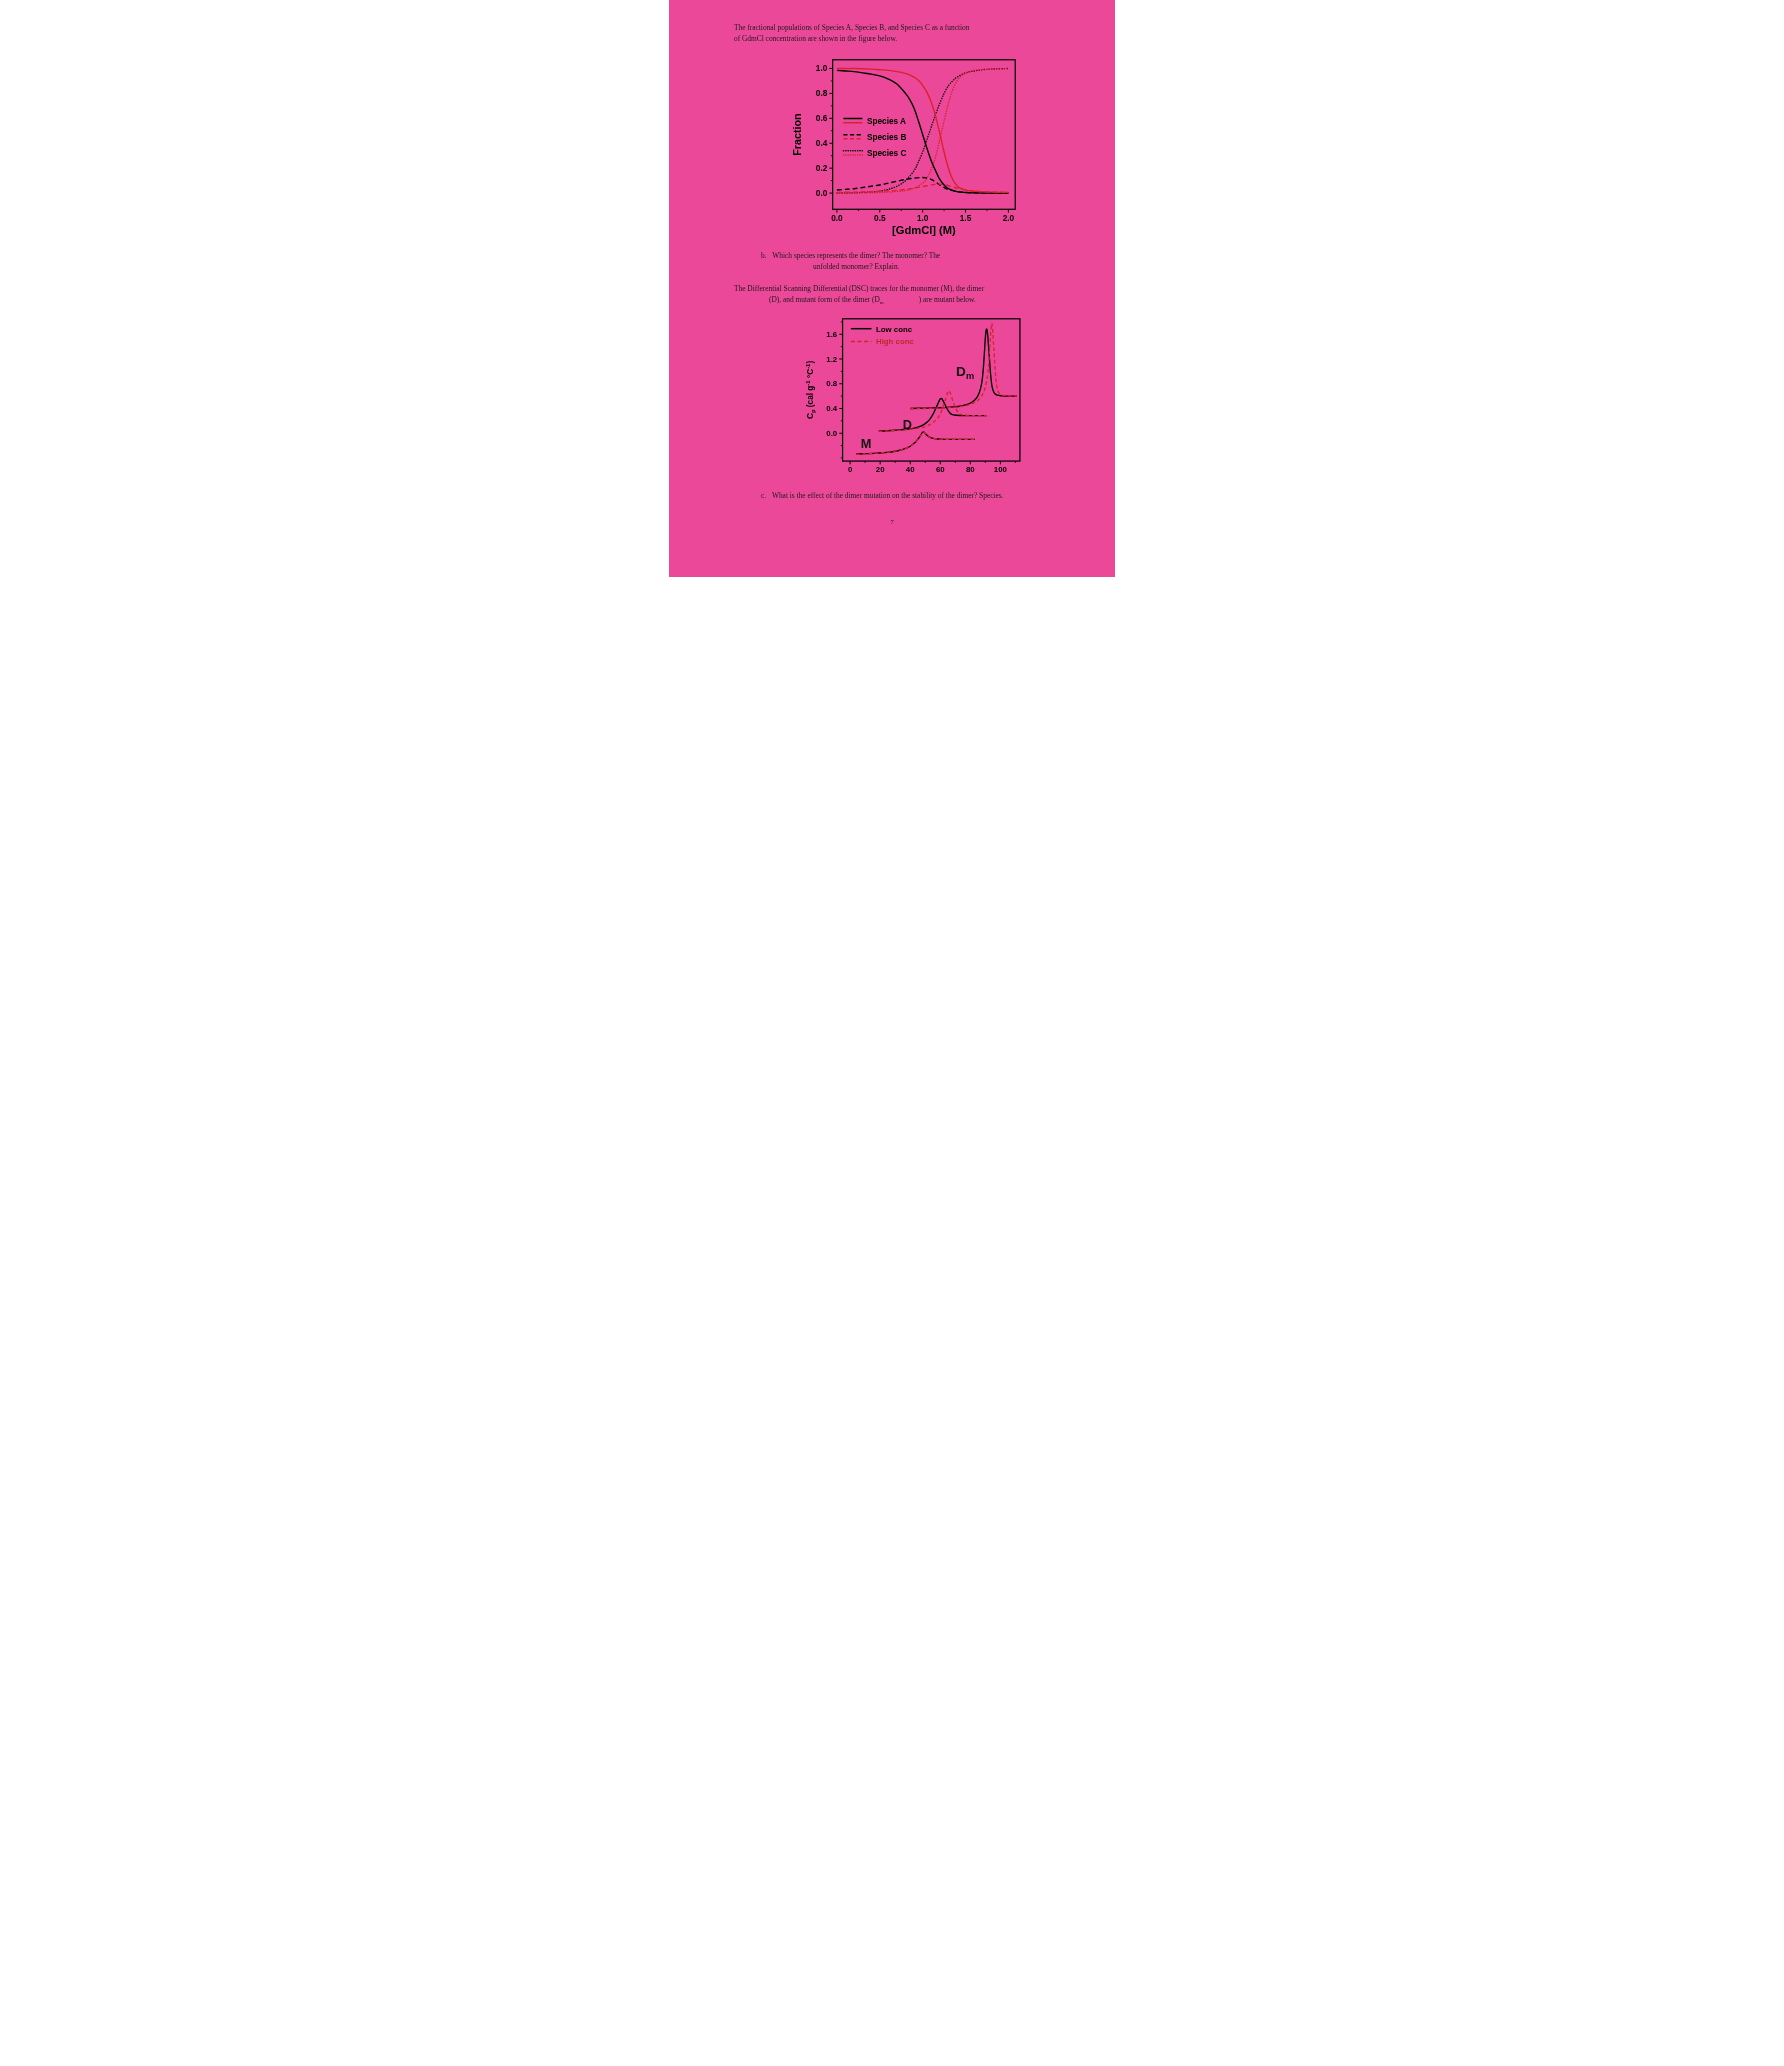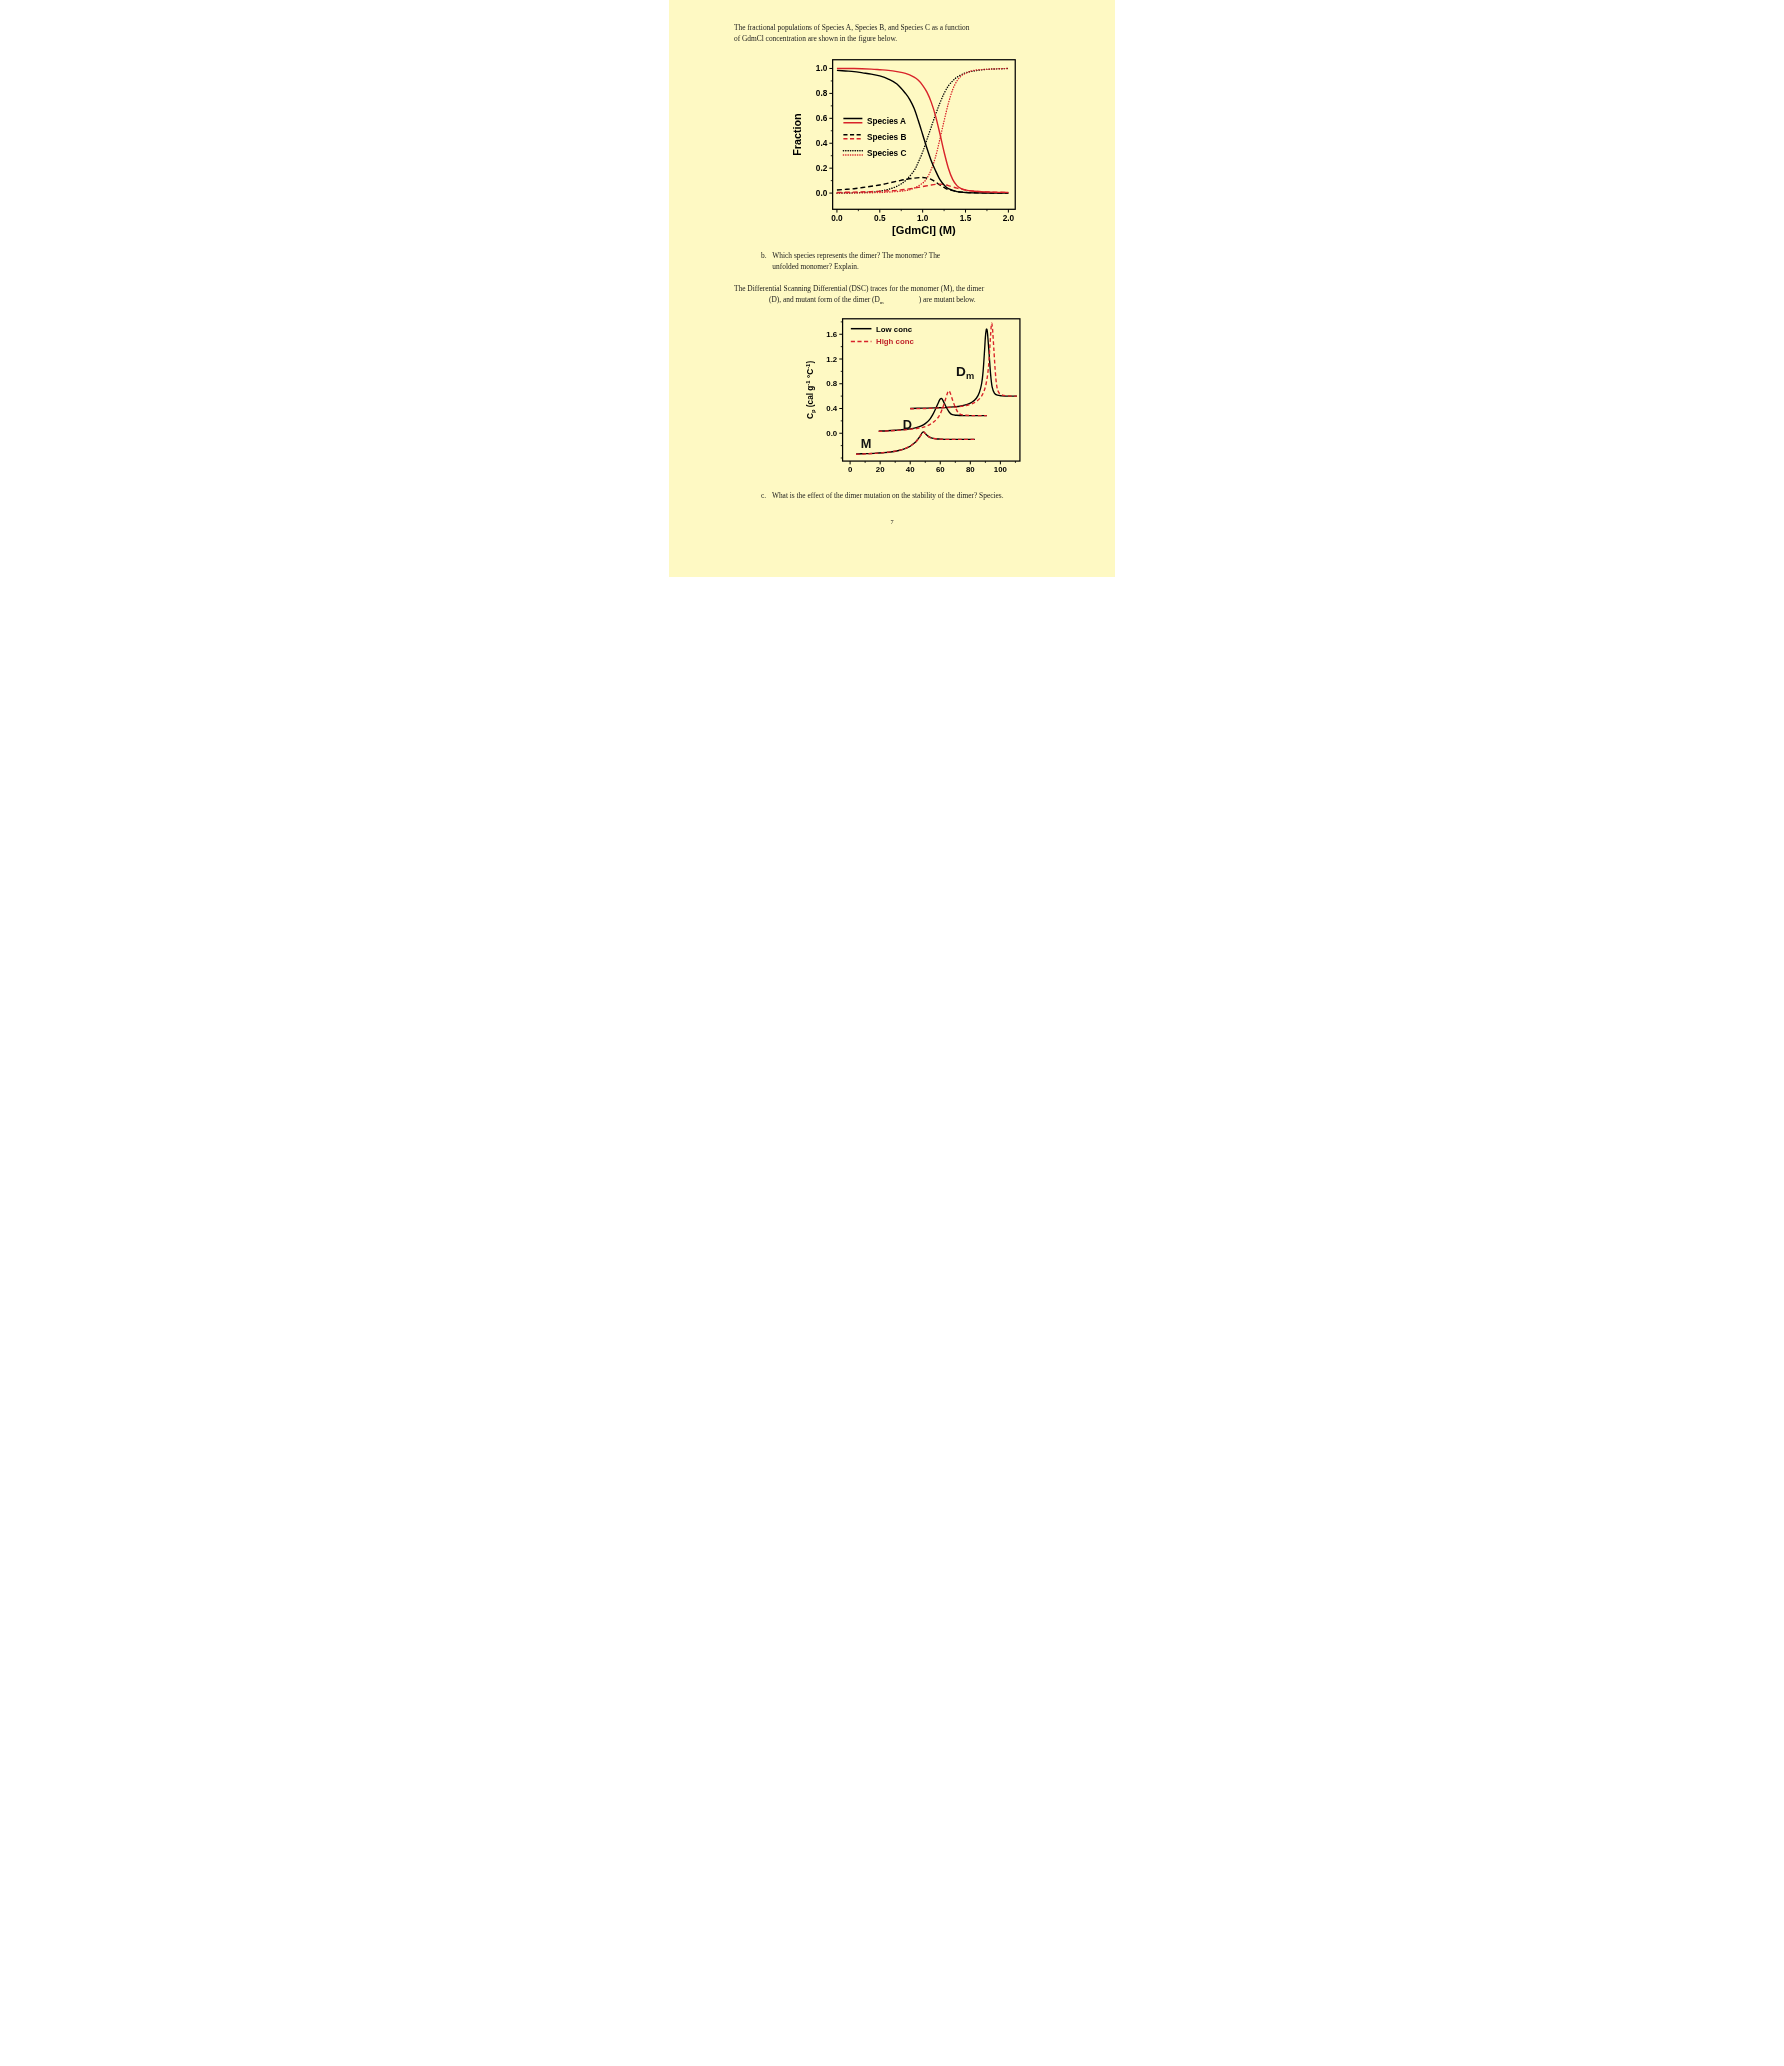--- a/index.html
+++ b/index.html
@@ -1,32 +1,32 @@
 <!DOCTYPE html>
 <html style="font-size:6.6px"><head>
 <meta charset="utf-8">
 <style>
   html,body{margin:0;padding:0;background:#ffffff;}
   .page{
-    width:446px;height:577px;margin:0 auto;background:#fef9c3;position:relative;
+    width:446px;height:577px;margin:0 auto;background:#ec4899;position:relative;
     font-family:"Liberation Serif", serif;color:#1b1b1b;overflow:hidden;
   }
   .para{font-size:7.4px;line-height:1.45;margin:0 50px 0 65px;}
   .para span{display:block;}
   .para.dsc .inlinewrap{display:block;}
   .para.dsc .inlinewrap span{display:inline;padding-left:35px;}
   .intro{padding-top:23px;}
   .fig{display:flex;justify-content:center;}
   .fig1{margin-top:9px;}
   .fig1 svg{transform:translateX(14.5px);}
   .fig2{margin-top:6.6px;}
   .fig2 svg{transform:translateX(24px);}
   .question{margin:10.7px 50px 0 92px;display:flex;gap:5.8px;font-size:7.4px;line-height:1.45;}
   .qlabel{flex:0 0 auto;}
-  .qtext span{display:block;}
+  .qtext span{display:block;text-align:center;}
   sub.msub{font-size:0.68em;}
   .dsc-para{margin-top:11.6px;}
   .page-number{margin-top:16.5px;text-align:center;font-size:6.2px;}
 </style>
 </head>
 <body>
 
 <div class="page">
 
   <p class="para intro">

